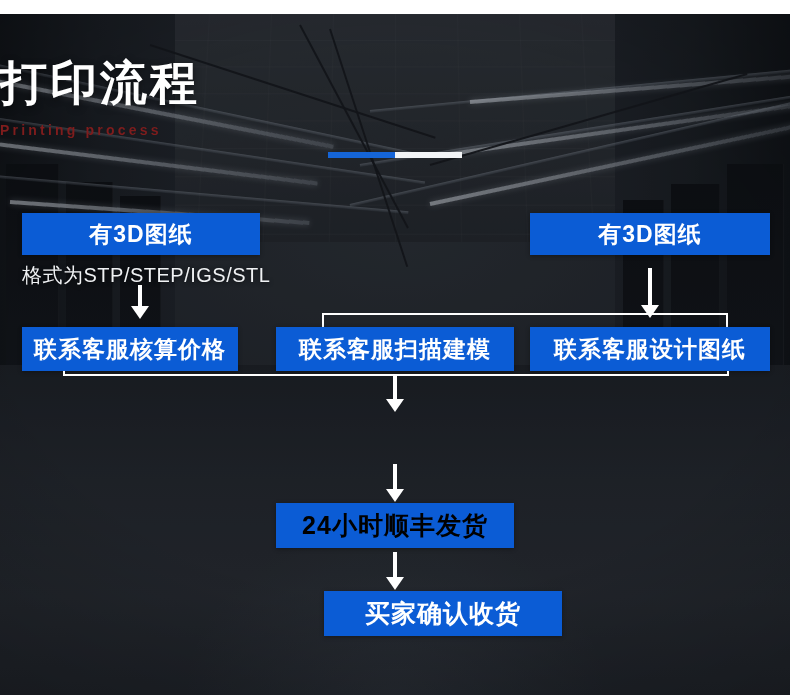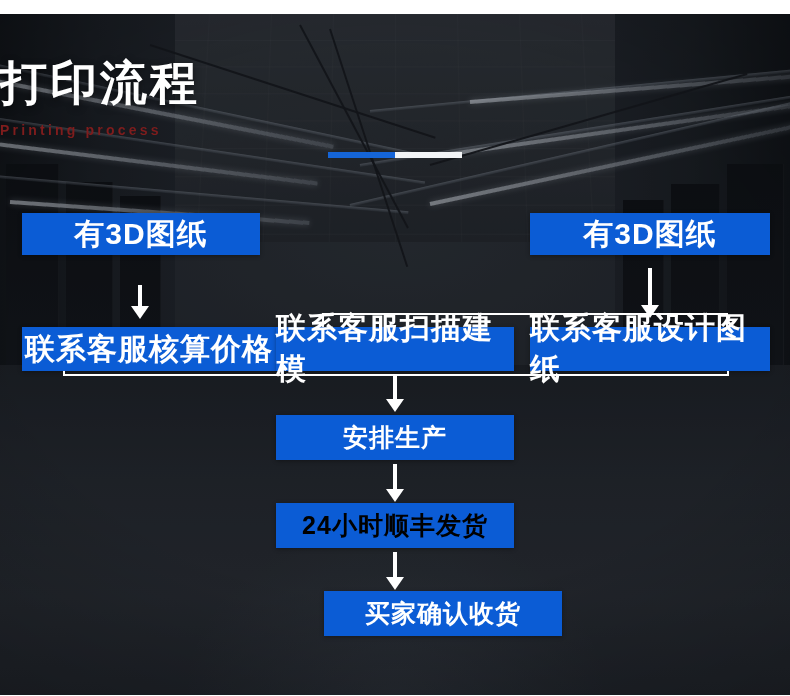--- a/index.html
+++ b/index.html
@@ -156,21 +156,21 @@
     position: absolute;
     background: #0b5cd5;
     color: #ffffff;
     display: flex;
     align-items: center;
     justify-content: center;
     font-weight: bold;
     letter-spacing: 1px;
     box-shadow: 0 1px 4px rgba(0,0,0,.35);
   }
-  .box.small  { font-size: 30px; }
+  .box.small  { font-size: 23px; }
   .box.normal { font-size: 25px; }
   .box.accent { color: #000000; }
 
   .caption {
     position: absolute;
     color: #f0f2f4;
     font-size: 20px;
     letter-spacing: .5px;
     text-align: center;
     text-shadow: 0 1px 4px rgba(0,0,0,.6);
@@ -258,50 +258,50 @@
     <div class="divider">
       <span class="seg-blue"></span>
       <span class="seg-white"></span>
     </div>
   </div>
 
   <div class="box small" style="left:22px; top:213px; width:238px; height:42px;">有3D图纸</div>
 
   <div class="box small" style="left:530px; top:213px; width:240px; height:42px;">有3D图纸</div>
 
+  <div class="caption" style="left:22px; top:262px; width:238px;">格式为STP/STEP/IGS/STL</div>
 
   <div class="arrow" style="left:131px; top:285px; width:18px; height:34px;">
     <div class="stem" style="height:21px;"></div>
     <div class="head"></div>
   </div>
   <div class="arrow" style="left:641px; top:268px; width:18px; height:50px;">
     <div class="stem" style="height:37px;"></div>
     <div class="head"></div>
   </div>
 
   <div class="line-h" style="left:322px; top:313px; width:406px;"></div>
   <div class="line-v" style="left:322px; top:313px; height:14px;"></div>
   <div class="line-v" style="left:726px; top:313px; height:14px;"></div>
 
-  <div class="box small" style="left:22px; top:327px; width:254px; height:44px;">联系客服核算价格</div>
+  <div class="box small" style="left:22px; top:327px; width:216px; height:44px;">联系客服核算价格</div>
 
   <div class="box small" style="left:276px; top:327px; width:238px; height:44px;">联系客服扫描建模</div>
 
   <div class="box small" style="left:530px; top:327px; width:240px; height:44px;">联系客服设计图纸</div>
 
   <div class="line-h" style="left:63px; top:374px; width:664px;"></div>
   <div class="line-v" style="left:63px; top:371px; height:5px;"></div>
   <div class="line-v" style="left:727px; top:371px; height:5px;"></div>
 
   <div class="arrow" style="left:386px; top:374px; width:18px; height:38px;">
     <div class="stem" style="height:25px;"></div>
     <div class="head"></div>
   </div>
 
-  <div class="box normal" style="left:276px; top:415px; width:238px; height:45px;">安排生产</div>
 
   <div class="arrow" style="left:386px; top:464px; width:18px; height:38px;">
     <div class="stem" style="height:25px;"></div>
     <div class="head"></div>
   </div>
 
   <div class="box normal accent" style="left:276px; top:503px; width:238px; height:45px;">24小时顺丰发货</div>
 
   <div class="arrow" style="left:386px; top:552px; width:18px; height:38px;">
     <div class="stem" style="height:25px;"></div>

